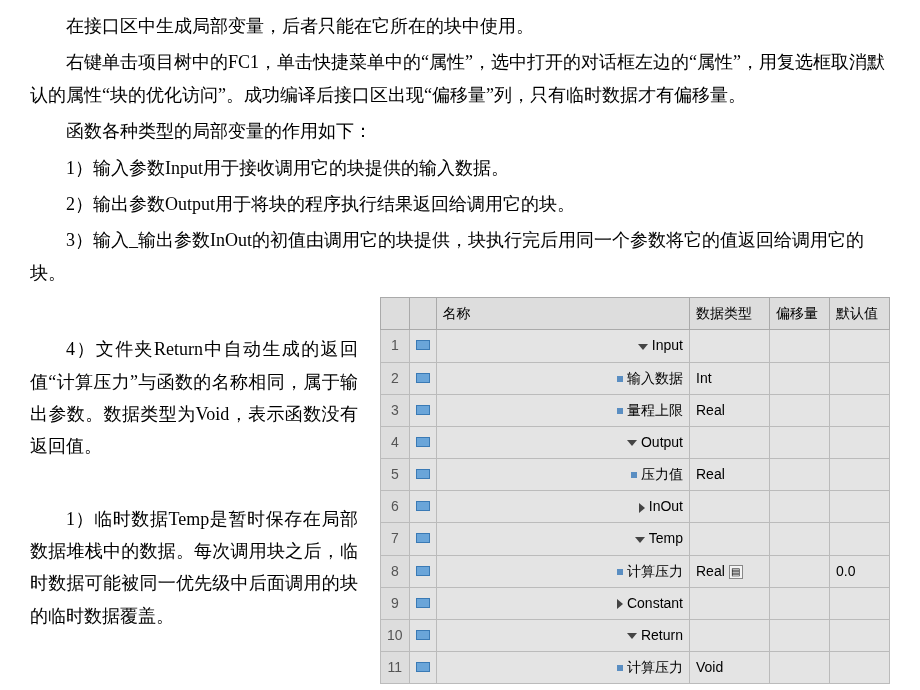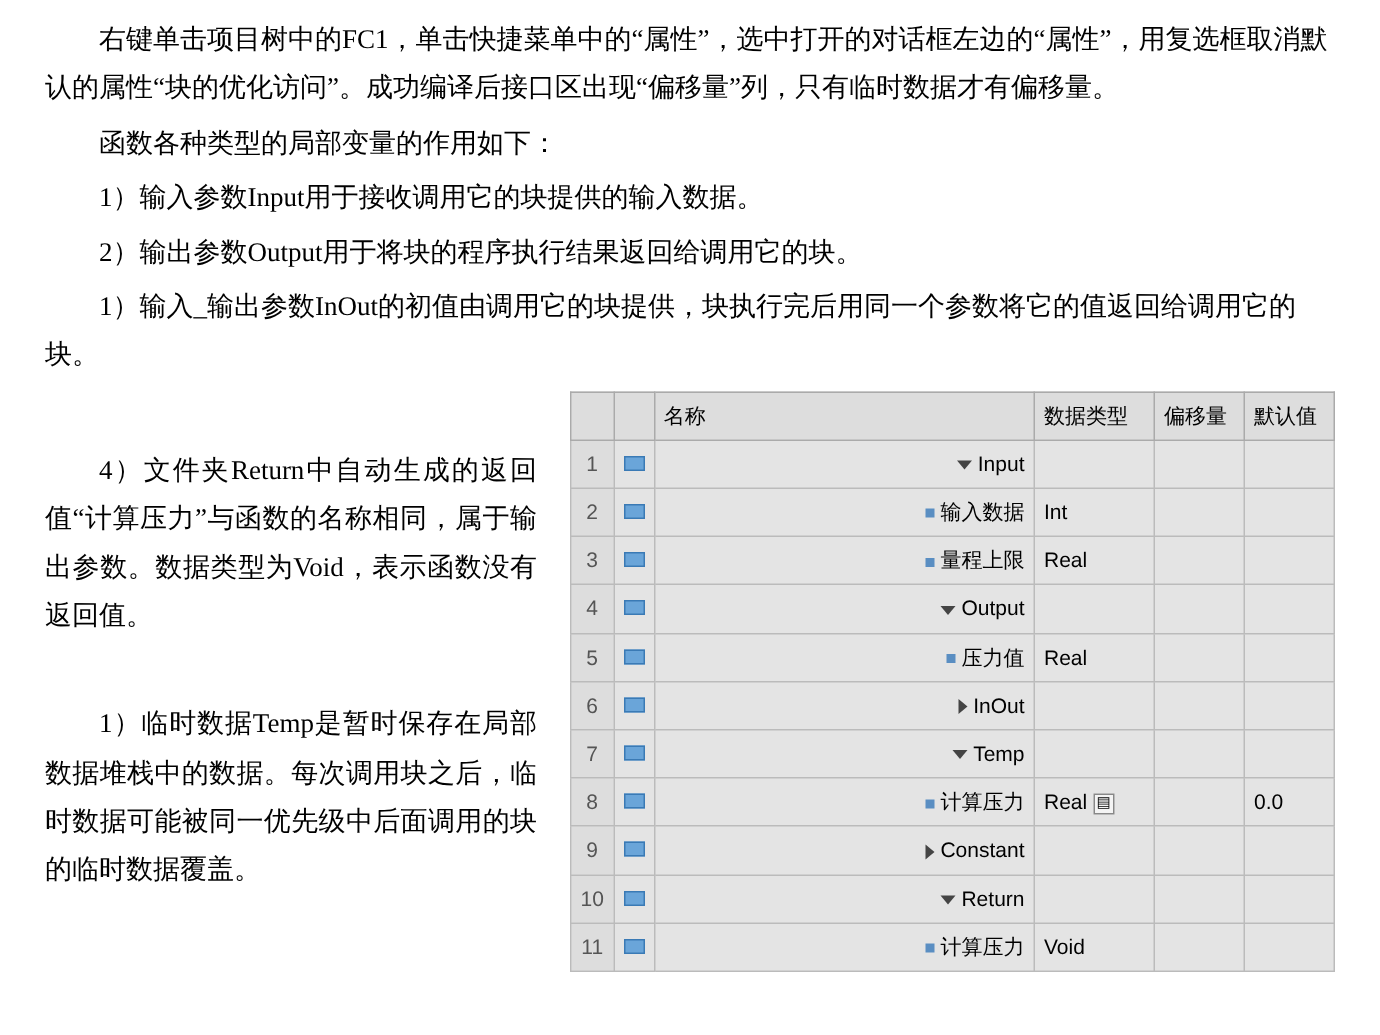--- a/index.html
+++ b/index.html
@@ -122,25 +122,26 @@
       line-height: 12px;
       text-align: center;
       vertical-align: middle;
       margin-left: 4px;
     }
   </style>
 </head>
 <body>
 
 <div>
+  <p class="paragraph">在接口区中生成局部变量，后者只能在它所在的块中使用。</p>
   <p class="paragraph">右键单击项目树中的FC1，单击快捷菜单中的“属性”，选中打开的对话框左边的“属性”，用复选框取消默认的属性“块的优化访问”。成功编译后接口区出现“偏移量”列，只有临时数据才有偏移量。</p>
   <p class="paragraph">函数各种类型的局部变量的作用如下：</p>
   <p class="paragraph">1）输入参数Input用于接收调用它的块提供的输入数据。</p>
   <p class="paragraph">2）输出参数Output用于将块的程序执行结果返回给调用它的块。</p>
-  <p class="paragraph">1）输入_输出参数InOut的初值由调用它的块提供，块执行完后用同一个参数将它的值返回给调用它的块。</p>
+  <p class="paragraph">3）输入_输出参数InOut的初值由调用它的块提供，块执行完后用同一个参数将它的值返回给调用它的块。</p>
 
   <div class="content-wrap">
     <div class="text-col">
       <p class="paragraph">4）文件夹Return中自动生成的返回值“计算压力”与函数的名称相同，属于输出参数。数据类型为Void，表示函数没有返回值。</p>
       <p class="paragraph">1）临时数据Temp是暂时保存在局部数据堆栈中的数据。每次调用块之后，临时数据可能被同一优先级中后面调用的块的临时数据覆盖。</p>
     </div>
 
     <div class="table-col">
       <table class="var-table">
         <thead>

